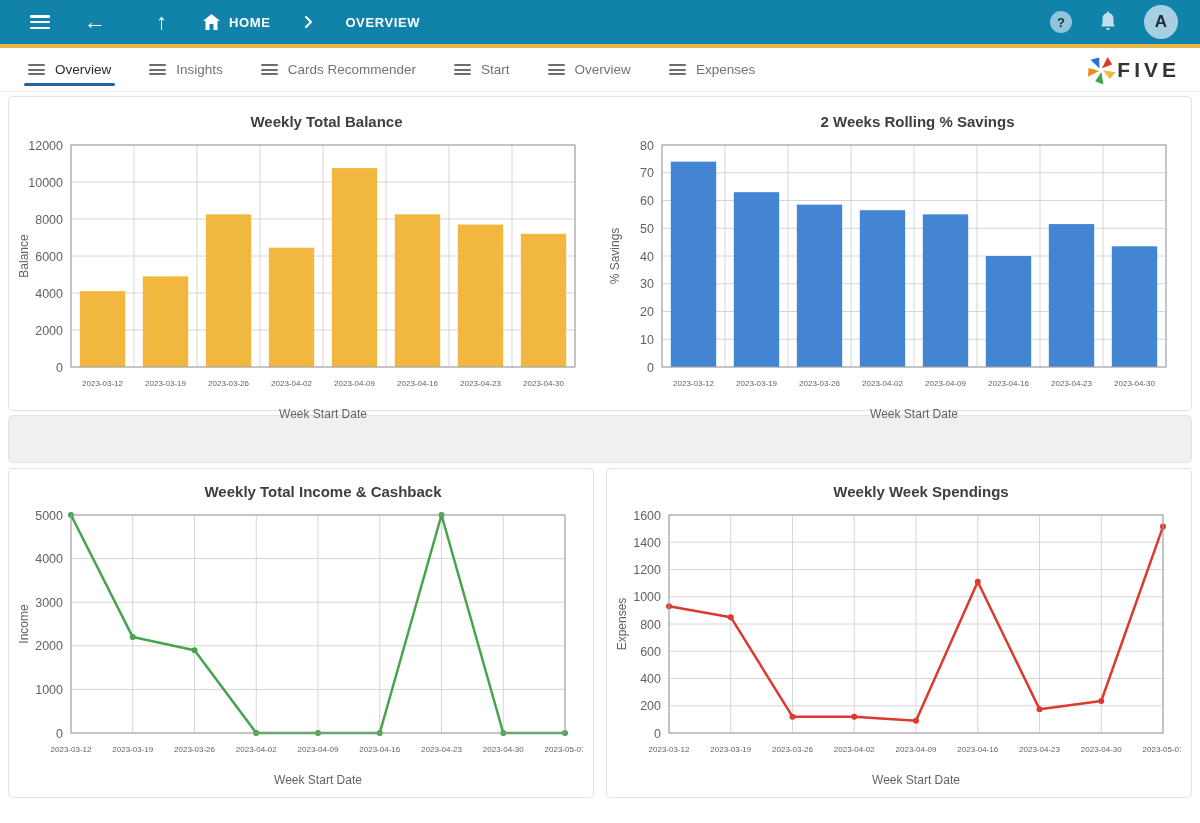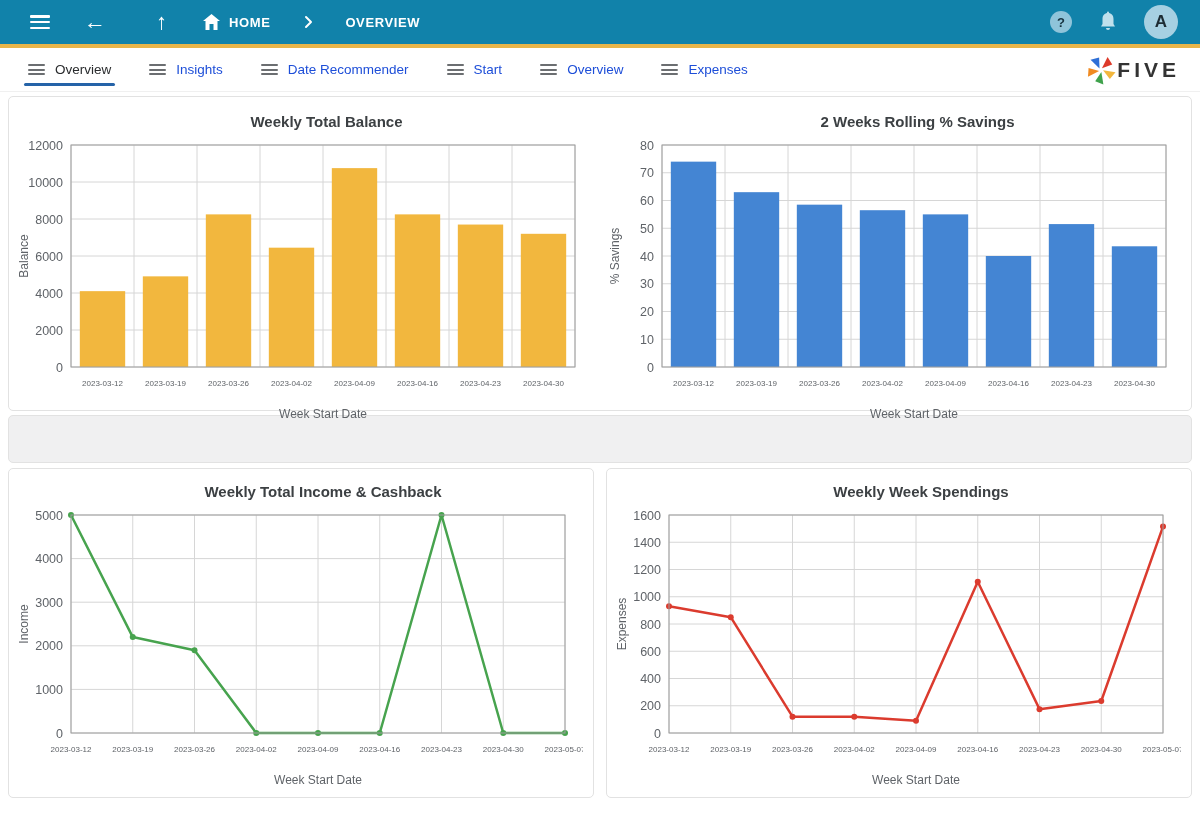--- a/index.html
+++ b/index.html
@@ -16,21 +16,21 @@
   .tb-left { display:flex; align-items:center; }
   .tb-right { margin-left:auto; display:flex; align-items:center; gap:26px; padding-right:22px; }
   .help-circle { width:22px; height:22px; border-radius:50%; background:#8FC4DA; color:#16323f;
                  font-size:13px; font-weight:700; display:flex; align-items:center; justify-content:center; }
   .avatar { width:34px; height:34px; border-radius:50%; background:#A6D0E2; color:#1d2c34;
             font-size:17px; font-weight:700; display:flex; align-items:center; justify-content:center; }
 
   
   .tabbar { height:44px; background:#fff; display:flex; align-items:center; padding:0 20px 0 28px; border-bottom:1px solid #f0f0f0; }
   .tab { display:flex; align-items:center; gap:10px; margin-right:38px; height:100%; position:relative;
-         color:#1d4ed8; font-size:13.5px; cursor:pointer; }
+         color:#737373; font-size:13.5px; cursor:pointer; }
   .tab.active { color:#2a2c2e; font-weight:400; }
   .tab.active::after { content:""; position:absolute; left:-4px; right:-4px; bottom:5px; height:3.5px; background:#2563A8; border-radius:2px; }
   .tab-burger { width:17px; height:11px; display:flex; flex-direction:column; justify-content:space-between; }
   .tab-burger i { display:block; height:2px; background:#6b6e71; border-radius:1px; }
   .brand { margin-left:auto; display:flex; align-items:center; gap:1px; }
   .brand-text { font-size:21px; font-weight:700; letter-spacing:4px; color:#333; }
 
   
   .content { padding:4px 8px 0 8px; }
   .card { background:#fff; border:1px solid #e2e2e2; border-radius:5px; }
@@ -108,21 +108,21 @@
         <i></i>
       </span>
     <span>Insights</span>
   </div>
   <div class="tab">
     <span class="tab-burger">
         <i></i>
         <i></i>
         <i></i>
       </span>
-    <span>Date Recommender</span>
+    <span>Cards Recommender</span>
   </div>
   <div class="tab">
     <span class="tab-burger">
         <i></i>
         <i></i>
         <i></i>
       </span>
     <span>Start</span>
   </div>
   <div class="tab">

